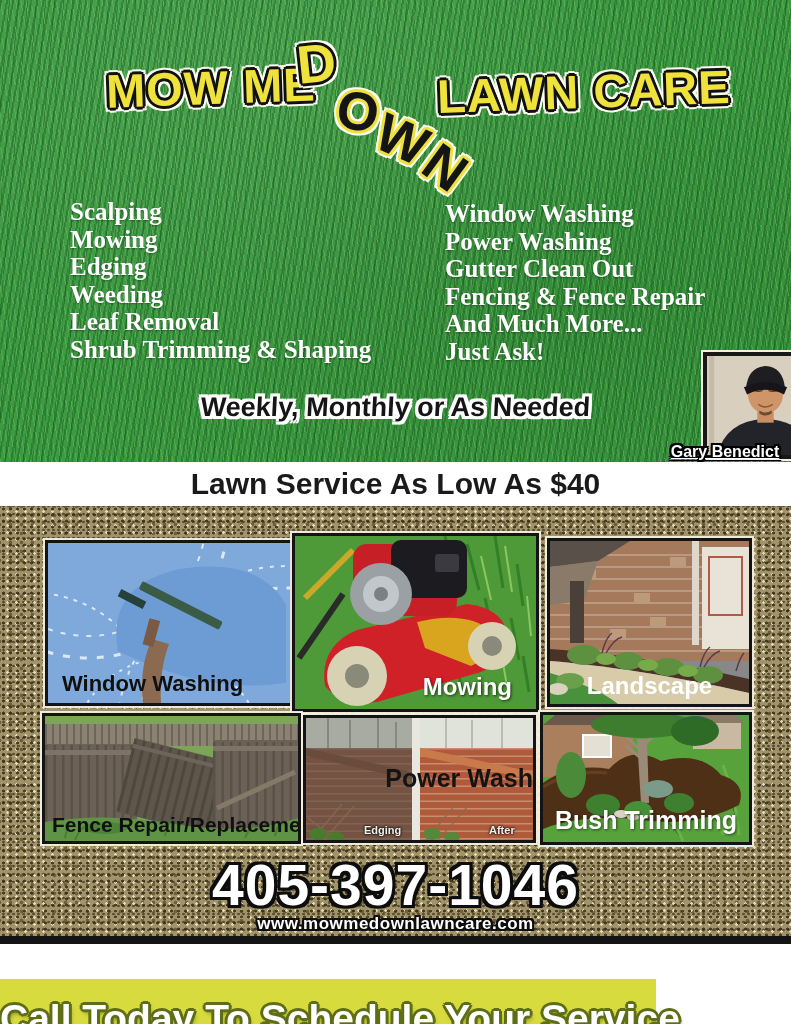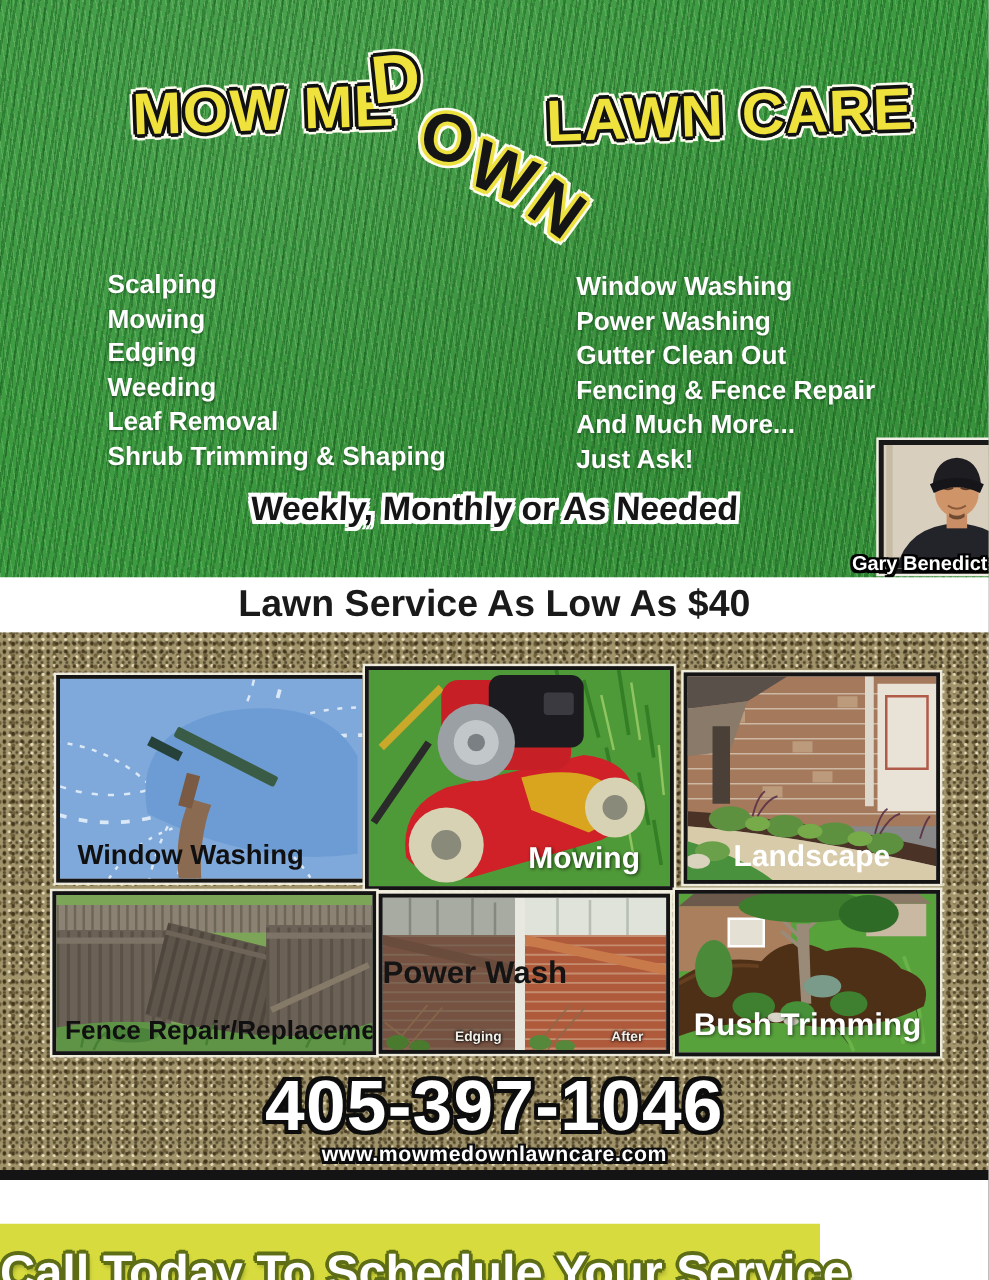--- a/index.html
+++ b/index.html
@@ -36,37 +36,37 @@
     text-shadow:
       -2px -2px 0 #ece13e, 2px -2px 0 #ece13e, -2px 2px 0 #ece13e, 2px 2px 0 #ece13e,
       0 -3px 0 #ece13e, 0 3px 0 #ece13e, -3px 0 0 #ece13e, 3px 0 0 #ece13e,
       -5px 0 0 #fcfcf0, 5px 0 0 #fcfcf0, 0 -5px 0 #fcfcf0, 0 5px 0 #fcfcf0,
       -4px -4px 0 #fcfcf0, 4px -4px 0 #fcfcf0, -4px 4px 0 #fcfcf0, 4px 4px 0 #fcfcf0;}
   .dn-0{left:297px;top:36px;transform:rotate(-6deg);}
   .dn-1{left:337px;top:84px;transform:rotate(10deg);}
   .dn-2{left:377px;top:112px;transform:rotate(24deg);}
   .dn-3{left:426px;top:140px;transform:rotate(36deg);}
 
-  .svc{position:absolute;margin:16px;padding:0;list-style:none;color:#fff;font-size:21px;line-height:27.5px;
-       text-shadow:0 1px 2px rgba(0,0,0,.35);}
+  .svc{position:absolute;margin:0;padding:0;list-style:none;color:#fff;font-size:25px;line-height:27.5px;
+       text-shadow:0 1px 2px rgba(0,0,0,.35);font-family:Liberation Serif, serif;}
   .svc-left{left:70px;top:198px;}
   .svc-right{left:445px;top:200px;}
 
   .weekly{position:absolute;left:0;top:392px;width:791px;text-align:center;font-size:27px;color:#151515;
     transform:skewX(-3deg);
     text-shadow:
       -3px -3px 0 #fff, 3px -3px 0 #fff, -3px 3px 0 #fff, 3px 3px 0 #fff,
       0 -3px 0 #fff, 0 3px 0 #fff, -3px 0 0 #fff, 3px 0 0 #fff;}
 
   .gary{position:absolute;left:663px;top:336px;width:117px;height:99px;border:4px solid #181818;
         box-shadow:0 0 0 2px #f2f0e6;background:#d8cfbe;}
   .gary svg{display:block;width:100%;height:100%;}
-  .gary-caption{position:absolute;left:660px;top:443px;width:130px;text-align:right;font-size:16px;color:#fff;
+  .gary-caption{position:absolute;left:660px;top:443px;width:130px;text-align:center;font-size:16px;color:#fff;
     text-shadow:-2px -2px 0 #000, 2px -2px 0 #000, -2px 2px 0 #000, 2px 2px 0 #000,
-                0 -2px 0 #000, 0 2px 0 #000, -2px 0 0 #000, 2px 0 0 #000;}
+                0 -2px 0 #000, 0 2px 0 #000, -2px 0 0 #000, 2px 0 0 #000;text-decoration:underline;}
 
   
   .price-banner{position:absolute;left:0;top:462px;width:791px;height:44px;background:#fff;
     color:#1a1a1a;font-size:30px;line-height:44px;text-align:center;letter-spacing:0;}
 
   
   .gravel{position:absolute;left:0;top:506px;width:791px;height:430px;
     background-color:#a1946b;
     background-image:
       radial-gradient(circle, rgba(56,44,20,.85) 0 1.2px, transparent 1.8px),
@@ -84,21 +84,21 @@
   .t3{left:547px;top:32px;width:199px;height:163px;}
   .t4{left:42px;top:207px;width:253px;height:125px;}
   .t5{left:303px;top:209px;width:227px;height:122px;}
   .t6{left:540px;top:206px;width:206px;height:127px;}
 
   .tl{position:absolute;font-weight:bold;white-space:nowrap;}
   .t1 .tl{color:#101010;left:14px;bottom:6px;font-size:22px;}
   .t2 .tl{color:#fff;right:24px;bottom:8px;font-size:24px;text-shadow:1px 1px 3px rgba(0,0,0,.65);}
   .t3 .tl{color:#ffffff;left:0;right:0;text-align:center;bottom:4px;font-size:24px;}
   .t4 .tl{color:#101010;left:7px;bottom:4px;font-size:21px;}
-  .t5 .tl{color:#141414;left:0;right:0;text-align:left;top:46px;font-size:25px;}
+  .t5 .tl{color:#141414;left:0;right:0;text-align:right;top:46px;font-size:25px;}
   .t6 .tl{color:#fff;left:0;right:0;text-align:center;bottom:7px;font-size:25px;text-shadow:1px 1px 3px rgba(0,0,0,.55);}
   .ba{position:absolute;bottom:4px;color:#f0f0ea;font-size:11px;font-weight:bold;
       text-shadow:0 0 3px #000,0 0 2px #000;}
   .ba-before{left:58px;}
   .ba-after{left:183px;margin-top:32px;}
 
   .phone{position:absolute;left:0;top:346px;width:791px;text-align:center;font-size:57px;color:#fff;letter-spacing:1px;
     text-shadow:
       -3px -3px 0 #0d0d0d, 3px -3px 0 #0d0d0d, -3px 3px 0 #0d0d0d, 3px 3px 0 #0d0d0d,
       0 -3px 0 #0d0d0d, 0 3px 0 #0d0d0d, -3px 0 0 #0d0d0d, 3px 0 0 #0d0d0d;}

